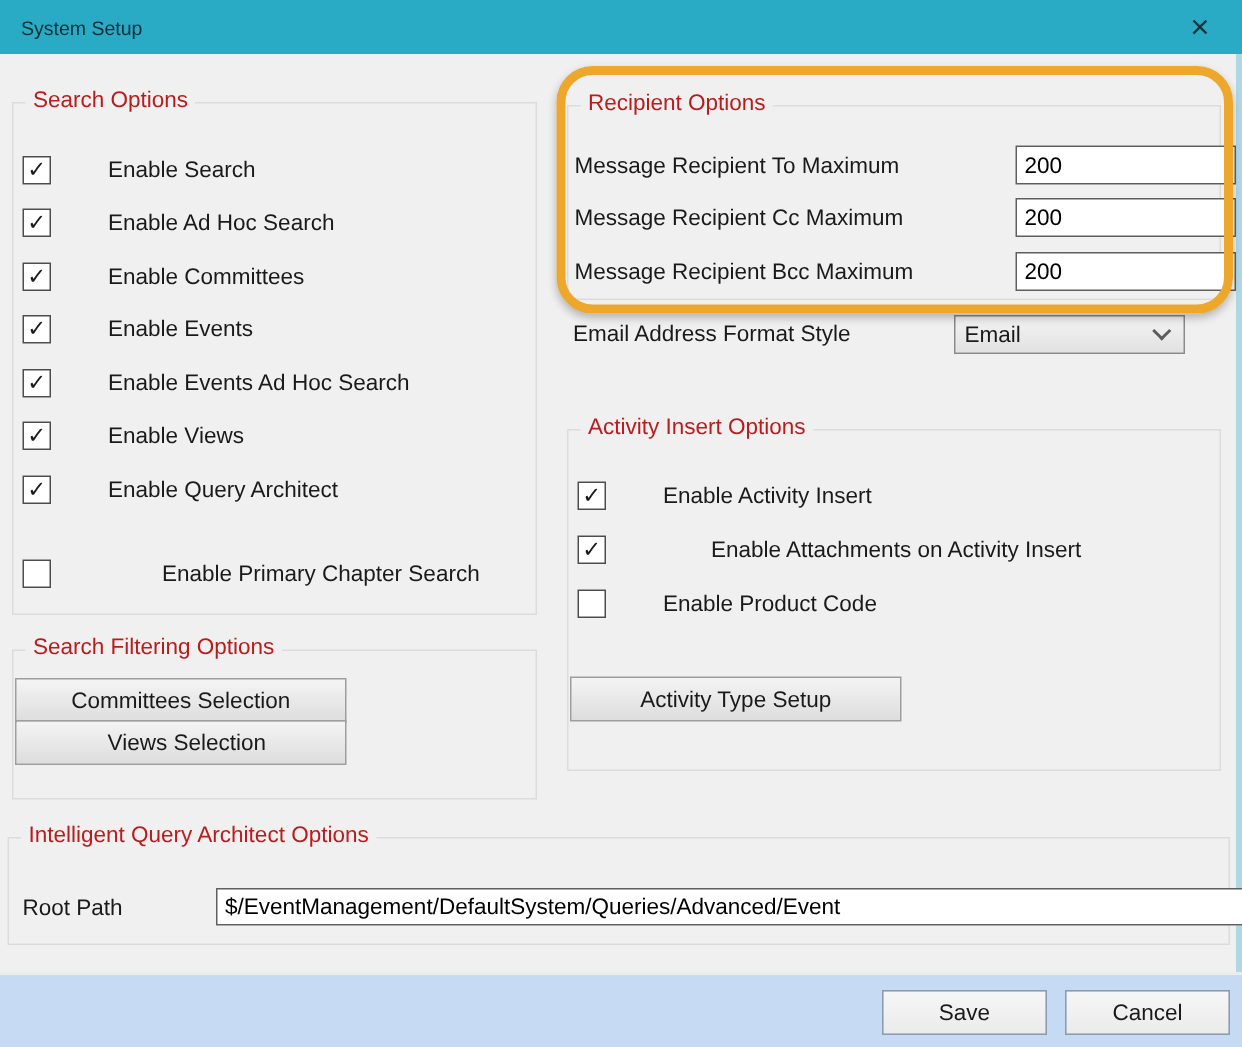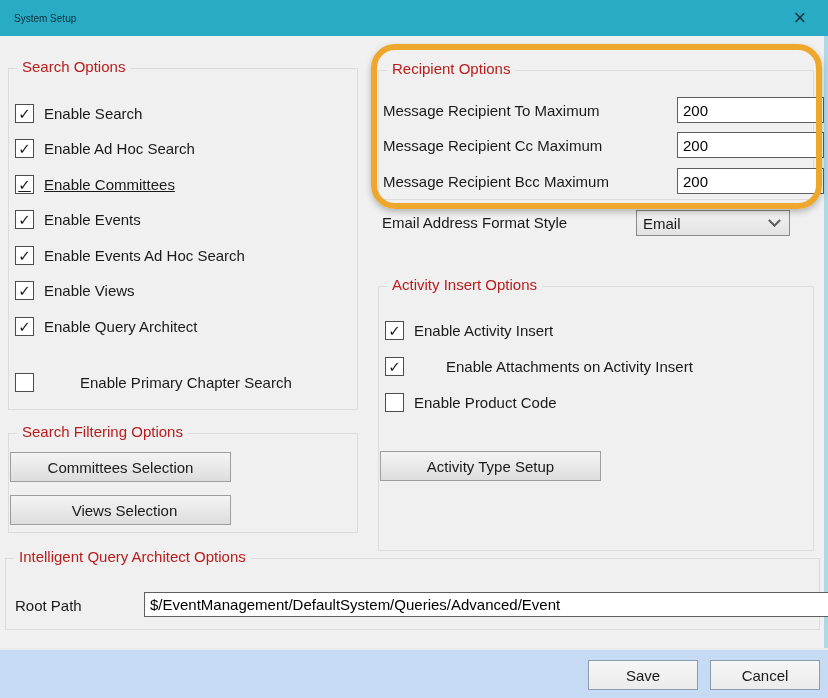--- a/index.html
+++ b/index.html
@@ -7,21 +7,21 @@
   body {
     font-family:"Liberation Sans","DejaVu Sans",sans-serif;
     font-size:15px; color:#1a1a1a; position:relative;
     background:#f0f0f0; overflow:hidden;
   }
   
   .titlebar {
     position:absolute; left:0; top:0; width:828px; height:36px;
     background:#2aabc5; display:flex; align-items:center;
   }
-  .titlebar .title { margin-left:14px; font-size:10px; color:#0d2e38; }
+  .titlebar .title { margin-left:14px; font-size:13px; color:#0d2e38; }
   .close-btn {
     position:absolute; right:6px; top:0; width:44px; height:36px;
     display:flex; align-items:center; justify-content:center;
     font-size:22px; font-weight:300; color:#17333d; cursor:default;
   }
   .right-edge {
     position:absolute; right:0; top:36px; bottom:0; width:4px;
     background:#aed9e4;
   }
   .footer {
@@ -41,21 +41,21 @@
   .cb-box {
     width:19px; height:19px; background:#ffffff; border:1px solid #4d4d4d;
     display:inline-flex; align-items:center; justify-content:center;
     margin-right:10px; flex:none;
   }
   .cb-box::after {
     content:"✓"; font-size:15px; font-weight:bold; color:#1a1a1a;
     visibility:hidden; line-height:1;
   }
   .cb-box.checked::after { visibility:visible; }
-  .cb-label { white-space:nowrap; }
+  .cb-label { white-space:nowrap;margin-left:28px; }
   
   .win-btn {
     position:absolute; background:linear-gradient(#f4f4f4,#dddddd);
     border:1px solid #9e9e9e; font-family:inherit; font-size:15px;
     color:#1a1a1a; display:flex; align-items:center; justify-content:center;
     cursor:default;
   }
   .footer .win-btn { background:linear-gradient(#f6f6f6,#ebebeb); border:1px solid #8b9bb0; }
   
   .text-field {
@@ -96,21 +96,21 @@
   <span class="gb-label">Search Options</span>
 
   <div class="cb-row" style="top:33px;">
     <span class="cb-box checked"></span>
     <span class="cb-label">Enable Search</span>
   </div>
   <div class="cb-row" style="top:68px;">
     <span class="cb-box checked"></span>
     <span class="cb-label">Enable Ad Hoc Search</span>
   </div>
-  <div class="cb-row" style="top:104px;text-decoration:underline;">
+  <div class="cb-row" style="top:104px;">
     <span class="cb-box checked"></span>
     <span class="cb-label">Enable Committees</span>
   </div>
   <div class="cb-row" style="top:139px;">
     <span class="cb-box checked"></span>
     <span class="cb-label">Enable Events</span>
   </div>
   <div class="cb-row" style="top:175px;">
     <span class="cb-box checked"></span>
     <span class="cb-label">Enable Events Ad Hoc Search</span>
@@ -125,21 +125,21 @@
   </div>
   <div class="cb-row" style="top:302px;gap:36px;">
     <span class="cb-box"></span>
     <span class="cb-label">Enable Primary Chapter Search</span>
   </div>
 </div>
 
 <div class="groupbox" style="left:8px; top:433px; width:350px; height:100px;">
   <span class="gb-label">Search Filtering Options</span>
   <button class="win-btn" style="left:1px; top:18px; width:221px; height:30px;">Committees Selection</button>
-  <button class="win-btn" style="left:1px; top:61px; width:221px; height:30px;padding-left:8px;">Views Selection</button>
+  <button class="win-btn" style="left:1px; top:46px; width:221px; height:30px;padding-left:8px;">Views Selection</button>
 </div>
 
 <div class="groupbox" style="left:378px; top:70px; width:436px; height:130px;">
   <span class="gb-label">Recipient Options</span>
 
   <span class="field-label" style="left:4px; top:31px;">Message Recipient To Maximum</span>
   <input class="text-field" style="left: 258px; top: 26px; width: 147px; height: 26px;" type="text" value="200">
 
   <span class="field-label" style="left:4px; top:66px;">Message Recipient Cc Maximum</span>
   <input class="text-field" style="left: 258px; top: 61px; width: 147px; height: 26px;" type="text" value="200">
@@ -147,21 +147,21 @@
   <span class="field-label" style="left:4px; top:102px;">Message Recipient Bcc Maximum</span>
   <input class="text-field" style="left: 258px; top: 97px; width: 147px; height: 26px;" type="text" value="200">
 </div>
 
 <span class="field-label" style="left:382px; top:214px;">Email Address Format Style</span>
 <div class="dropdown" style="left:636px; top:210px; width:154px; height:26px;">
   <span class="dd-value">Email</span>
   <span class="chevron-down"></span>
 </div>
 
-<div class="groupbox" style="left:378px; top:286px; width:436px; height:265px;">
+<div class="groupbox" style="left:378px; top:286px; width:436px; height:228px;">
   <span class="gb-label">Activity Insert Options</span>
 
   <div class="cb-row" style="top:32px;">
     <span class="cb-box checked"></span>
     <span class="cb-label">Enable Activity Insert</span>
   </div>
   <div class="cb-row" style="top:68px;gap:32px;">
     <span class="cb-box checked"></span>
     <span class="cb-label">Enable Attachments on Activity Insert</span>
   </div>

